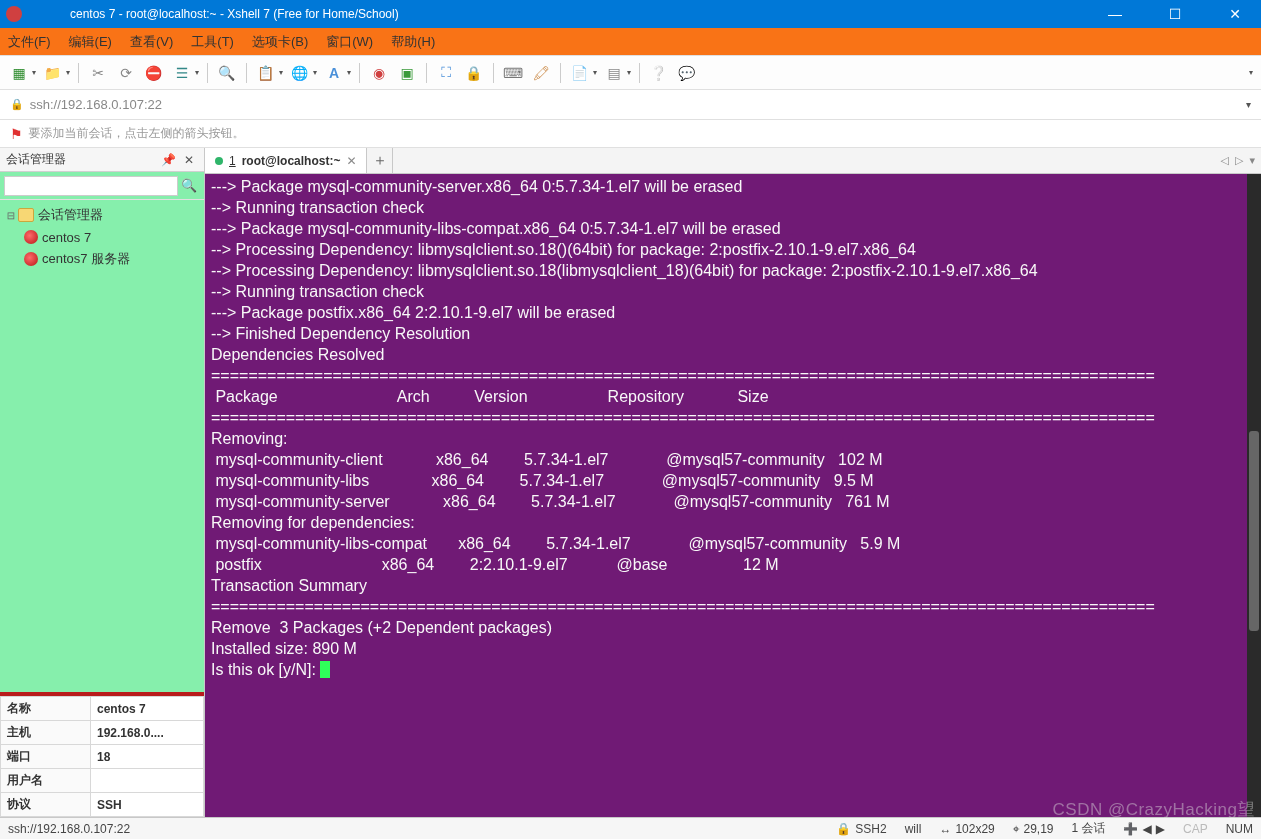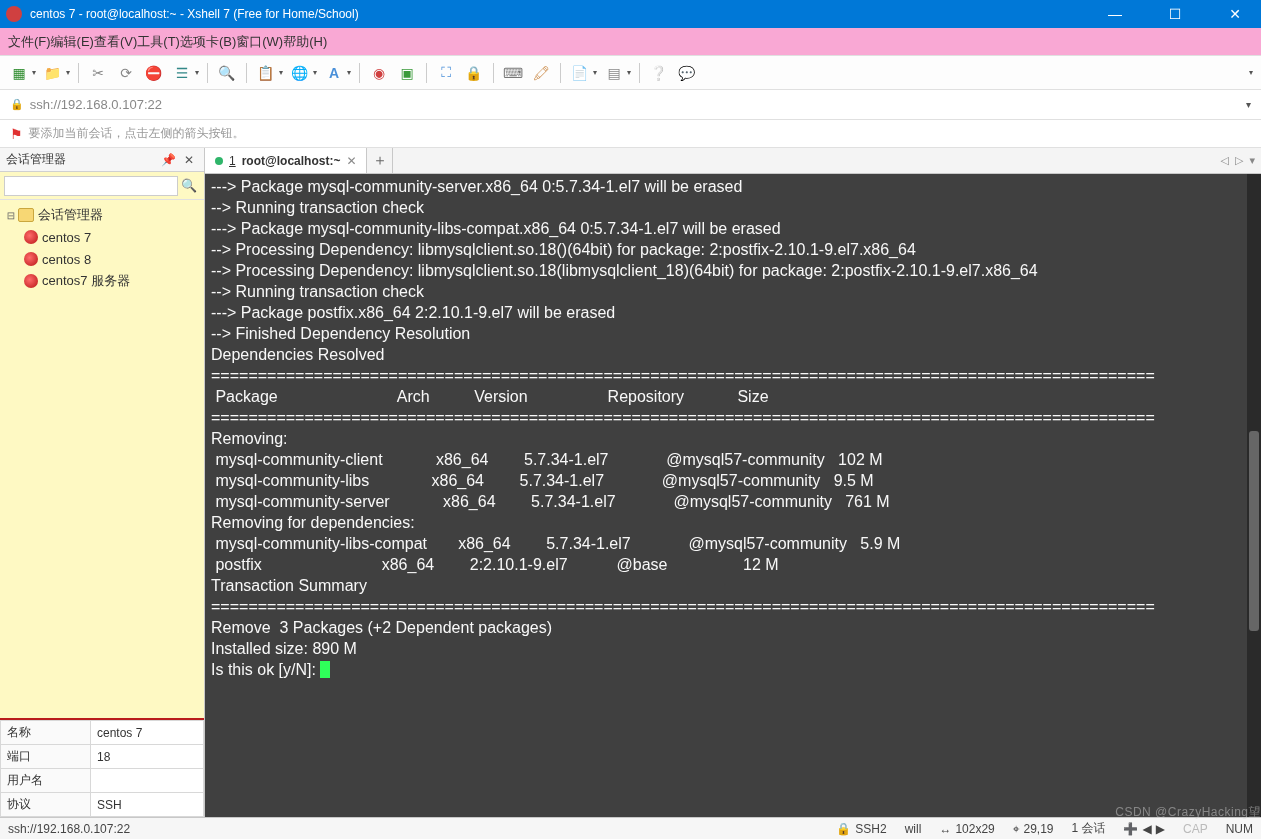--- a/index.html
+++ b/index.html
@@ -1,72 +1,72 @@
 <!DOCTYPE html>
 <html><head>
 <meta charset="utf-8">
 <style>
 * { margin:0; padding:0; box-sizing:border-box; font-family:"Microsoft YaHei","Segoe UI",Tahoma,sans-serif; }
 body { width:1261px; height:839px; background:#f0f0f0; overflow:hidden; font-size:13px; color:#333; position:relative;}
-.titlebar { height:28px; background:#0078d7; color:#fff; display:flex; align-items:center; padding:0 6px; }
+.titlebar { height:28px; background:#0078d7; color:#fff; display:flex; align-items:center; padding:0 6px;gap:40px; }
 .titlebar .app-icon { width:16px; height:16px; background:#d04040; border-radius:50%; margin-right:8px; }
 .titlebar .title { flex:1; font-size:12px; }
 .titlebar .win-controls { display:flex; gap:20px; font-size:14px;}
 .titlebar .win-controls span { width:40px; text-align:center; cursor:pointer;}
-.menubar { height:28px; background:#f9a8d4; display:flex; align-items:center; padding:0 8px; border-bottom:1px solid #e0e0e0; font-size:13px;}
+.menubar { height:28px; background:#f97316; display:flex; align-items:center; padding:0 8px; gap:18px; border-bottom:1px solid #e0e0e0; font-size:13px;}
 .menubar span { cursor:pointer; }
 .toolbar { height:34px; background:#fdfdfd; border-bottom:1px solid #e0e0e0; display:flex; align-items:center; padding:0 8px; gap:6px; position:relative;}
 .tb-btn { width:22px; height:22px; display:flex; align-items:center; justify-content:center; cursor:pointer; border:1px solid transparent; font-size:14px;}
 .tb-sep { width:1px; height:20px; background:#ccc; margin:0 2px;}
 .tb-drop { font-size:8px; color:#555; margin-left:-4px; cursor:pointer;}
 .addrbar { height:30px; background:#fff; border-bottom:1px solid #e0e0e0; display:flex; align-items:center; padding:0 10px; gap:6px;}
 .addrbar .lock { color:#d9a34a; font-size:11px;}
 .addrbar input { flex:1; border:none; outline:none; font-size:13px; color:#888;}
 .addrbar .drop { cursor:pointer; font-size:10px; color:#555;}
 .tipbar { height:28px; background:#fff; border-bottom:1px solid #e0e0e0; display:flex; align-items:center; padding:0 10px; gap:6px; color:#999; font-size:12px;}
 .tipbar .flag { color:#e03030; font-size:14px;}
 .main { display:flex; height:calc(839px - 28px - 28px - 34px - 30px - 28px - 22px); }
 
-.sidebar { width:205px; border-right:1px solid #c8c8c8; display:flex; flex-direction:column; background:#fef9c3;justify-content:flex-end;}
+.sidebar { width:205px; border-right:1px solid #c8c8c8; display:flex; flex-direction:column; background:#86efac;justify-content:flex-end;}
 .side-head { height:24px; border-bottom:1px solid #d0d0d0; display:flex; align-items:center; padding:0 6px; font-size:12px; background:#f6f6f6;}
 .side-head .spacer { flex:1;}
 .side-head .pin, .side-head .close { cursor:pointer; padding:0 4px; color:#555;}
 .side-search { height:28px; border-bottom:1px solid #e0e0e0; display:flex; align-items:center; padding:0 4px;}
 .side-search input{ flex:1; border:1px solid #ccc; height:20px; padding:0 4px; font-size:12px;}
 .side-search .mag { width:22px; text-align:center; color:#666; cursor:pointer;}
 .tree { flex:1; overflow:auto; padding:4px 2px; font-size:13px;}
 .tree-row { display:flex; align-items:center; height:22px; cursor:pointer; white-space:nowrap;}
 .tree-indent0 { padding-left:2px;}
 .tree-indent1 { padding-left:22px;}
 .toggle { width:14px; text-align:center; color:#666; font-size:10px;}
 .folder-ico { width:16px; height:14px; background:#f7d774; border:1px solid #caa73e; border-radius:2px; margin-right:4px;}
 .sess-ico { width:14px; height:14px; border-radius:50%; background:radial-gradient(circle at 40% 40%, #ff6b6b, #b71414); margin-right:4px;}
-.props { border-top:2px solid #b91c1c;}
+.props { border-top:4px solid #b91c1c;font-weight:bold;}
 .props table { width:100%; border-collapse:collapse; font-size:12px;}
 .props td { border:1px solid #d8d8d8; padding:3px 6px; height:22px; background:#fff;}
 .props td.key { width:90px; background:#fafafa;}
 
 .rightpane { flex:1; display:flex; flex-direction:column; min-width:0;}
 .tabs { height:26px; background:#f4f4f4; border-bottom:1px solid #c8c8c8; display:flex; align-items:stretch;}
 .tab { display:flex; align-items:center; padding:0 10px; gap:6px; border-right:1px solid #c8c8c8; cursor:pointer; font-size:12px;}
 .tab.active { background:#ffffff; }
 .tab .dot { width:8px; height:8px; border-radius:50%; background:#2fb56a;}
 .tab .num { text-decoration:underline; }
 .tab .close { color:#888; cursor:pointer; font-size:12px;}
 .newtab { width:26px; display:flex; align-items:center; justify-content:center; border-right:1px solid #c8c8c8; cursor:pointer; color:#666; font-size:15px;}
 .tabs .nav-right { margin-left:auto; display:flex; align-items:center; gap:6px; padding:0 6px; color:#888; font-size:11px;}
-.terminal { flex:1; background:#404040; color:#f8f8f8; font-family:"Consolas","Courier New",monospace; font-size:16px; line-height:21px; padding:2px 6px; overflow:hidden; white-space:pre; position:relative;}
+.terminal { flex:1; background:#701a75; color:#f8f8f8; font-family:"Consolas","Courier New",monospace; font-size:16px; line-height:21px; padding:2px 6px; overflow:hidden; white-space:pre; position:relative;}
 .terminal .scroll { position:absolute; right:0; top:0; width:14px; height:100%; background:#2a2a2a;}
 .terminal .scroll .thumb{ position:absolute; left:2px; right:2px; top:40%; height:200px; background:#666; border-radius:3px;}
 .cursor-blk { display:inline-block; width:10px; height:17px; background:#2fff5a; vertical-align:text-bottom;}
 .statusbar { height:22px; border-top:1px solid #c8c8c8; background:#f6f6f6; display:flex; align-items:center; font-size:12px; color:#444; padding:0 8px; gap:18px;}
 .statusbar .seg { display:flex; align-items:center; gap:4px;}
 .statusbar .flex { flex:1;}
 .statusbar .lock2 { color:#d9a34a;}
-.watermark { position:absolute; right:0; bottom:18px; color:rgba(220,220,220,0.45); font-size:12px; font-weight:500; pointer-events:none; letter-spacing:0.5px;}
+.watermark { position:absolute; right:6px; bottom:18px; color:rgba(220,220,220,0.45); font-size:17px; font-weight:500; pointer-events:none; letter-spacing:0.5px;}
 </style>
 </head>
 <body>
 
 <div class="titlebar">
   <div class="app-icon"></div>
   <div class="title">centos 7 - root@localhost:~ - Xshell 7 (Free for Home/School)</div>
   <div class="win-controls">
     <span>—</span>
     <span>☐</span>
@@ -154,33 +154,33 @@
         <span class="toggle">⊟</span>
         <span class="folder-ico"></span>
         <span>会话管理器</span>
       </div>
       <div class="tree-row tree-indent1">
           <span class="sess-ico"></span>
           <span>centos 7</span>
         </div>
       <div class="tree-row tree-indent1">
           <span class="sess-ico"></span>
-          <span>centos 8</span>
-        </div>
-      <div class="tree-row tree-indent1">
-          <span class="sess-ico"></span>
           <span>centos7 服务器</span>
         </div>
     </div>
     <div class="props">
       <table>
         <tbody>
             <tr>
               <td class="key">名称</td>
               <td>centos 7</td>
+            </tr>
+        <tr>
+              <td class="key">主机</td>
+              <td>192.168.0....</td>
             </tr>
         <tr>
               <td class="key">端口</td>
               <td>18</td>
             </tr>
         <tr>
               <td class="key">用户名</td>
               <td></td>
             </tr>
         <tr>

